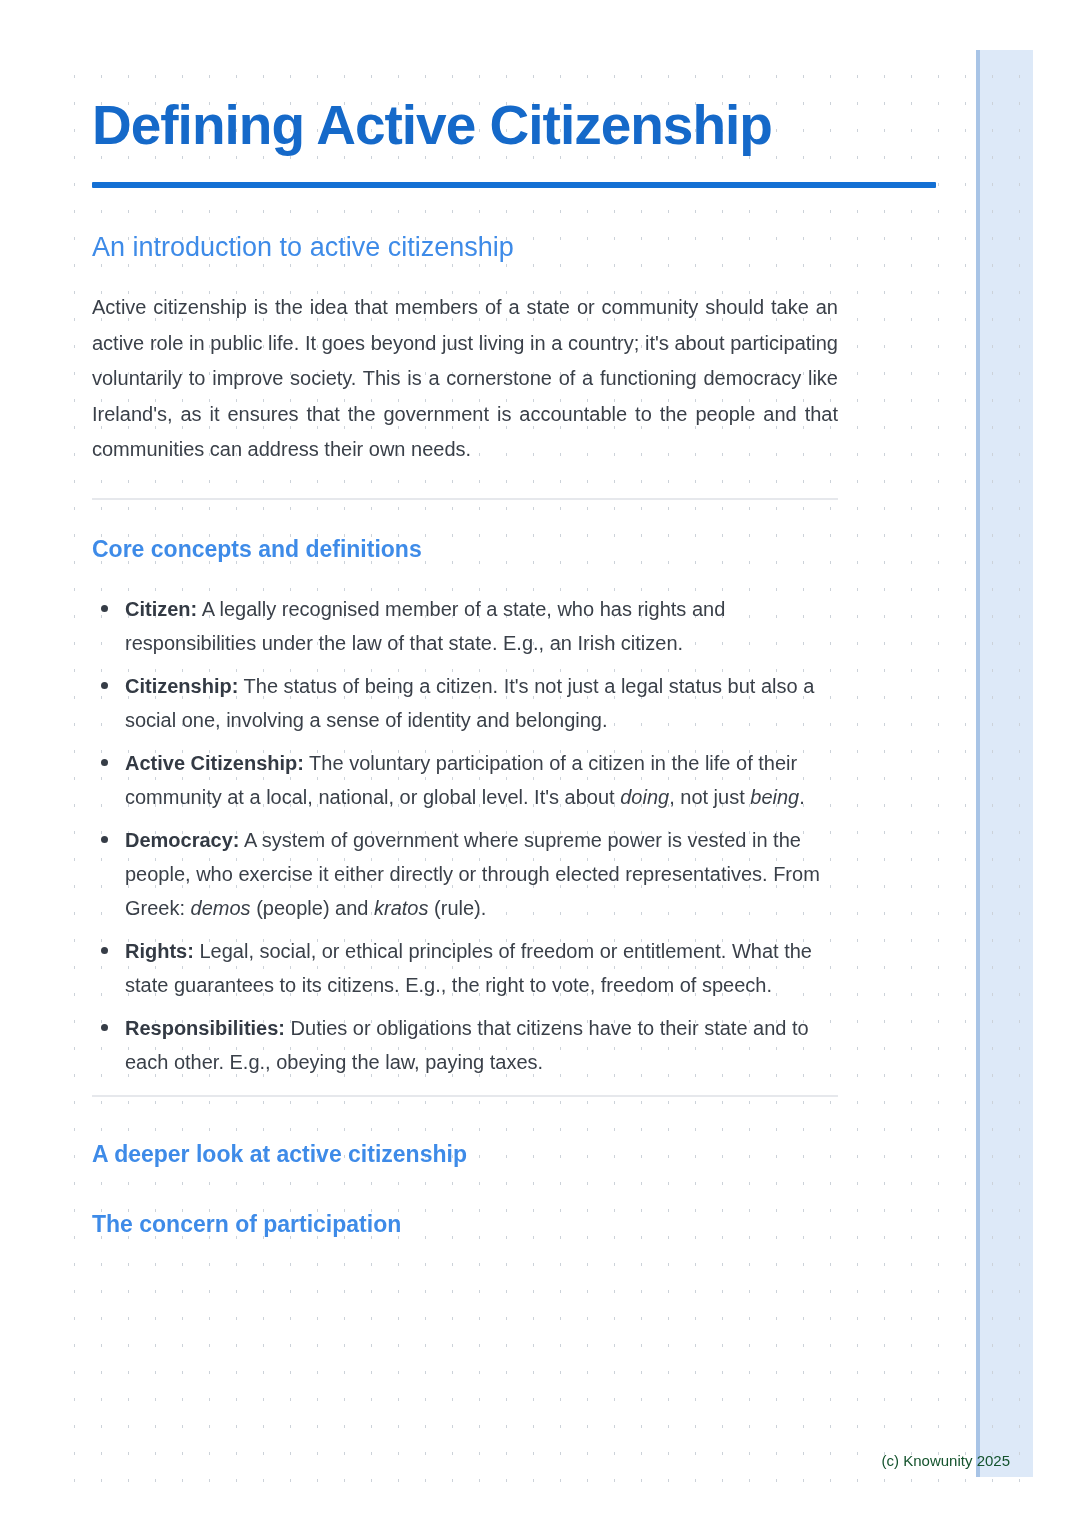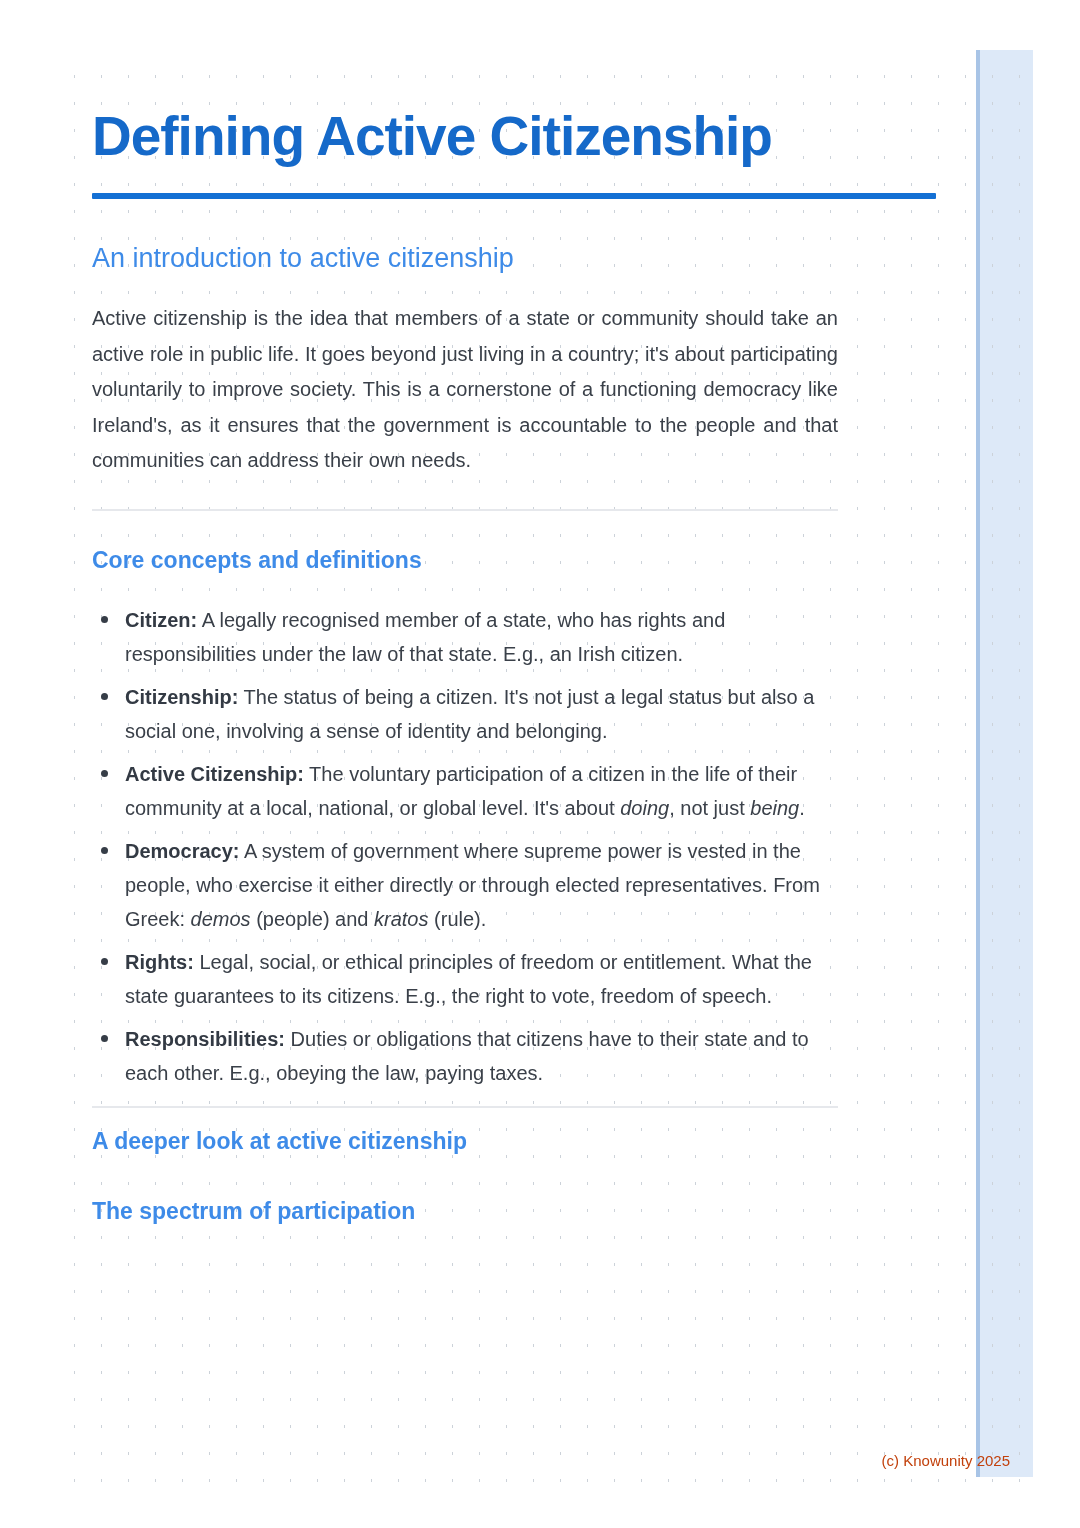--- a/index.html
+++ b/index.html
@@ -34,21 +34,21 @@
     top: 50px;
     width: 53px;
     height: 1427px;
     background: #dde9f8;
     border-left: 4px solid #a8c4e6;
     z-index: 0;
   }
   .content {
     position: absolute;
     left: 92px;
-    top: 11px;
+    top: 0;
     width: 844px;
     z-index: 2;
   }
   h1.doc-title {
     margin: 96px 0 0 0;
     font-size: 55px;
     line-height: 58px;
     font-weight: 800;
     letter-spacing: -1px;
     color: #1569c9;
@@ -82,21 +82,21 @@
     background: #e6e8ec;
   }
   .divider-2 { margin-top: 16px; }
   h2.h-section {
     margin: 32px 0 0 0;
     font-size: 23px;
     line-height: 34px;
     font-weight: 700;
     color: #3e8be8;
   }
-  h2.h-deeper { margin-top: 16px; }
+  h2.h-deeper { margin-top: 40px; }
   h3.h-sub {
     margin: 40px 0 0 0;
     font-size: 23px;
     line-height: 26px;
     font-weight: 700;
     color: #3e8be8;
   }
   ul.concept-list {
     margin: 26px 0 0 0;
     padding: 0;
@@ -121,21 +121,21 @@
     border-radius: 50%;
     background: #363d47;
   }
   ul.concept-list .term { font-weight: 700; color: #333a44; }
   ul.concept-list .em { font-style: italic; }
   .footer {
     position: absolute;
     top: 1452px;
     right: 70px;
     font-size: 15px;
-    color: #c2410c;
+    color: #14532d;
     z-index: 3;
     margin-left: 48px;
   }
 </style>
 </head>
 <body>
 
 <div class="page">
   <div class="side-band"></div>
   <div class="dot-grid"></div>
@@ -155,17 +155,17 @@
         <li><span class="term">Citizenship:</span><span> The status of being a citizen. It's not just a legal status but also a social one, involving a sense of identity and belonging.</span></li>
         <li><span class="term">Active Citizenship:</span><span> The voluntary participation of a citizen in the life of their community at a local, national, or global level. It's about </span><span class="em">doing</span><span>, not just </span><span class="em">being</span><span>.</span></li>
         <li><span class="term">Democracy:</span><span> A system of government where supreme power is vested in the people, who exercise it either directly or through elected representatives. From Greek: </span><span class="em">demos</span><span> (people) and </span><span class="em">kratos</span><span> (rule).</span></li>
         <li><span class="term">Rights:</span><span> Legal, social, or ethical principles of freedom or entitlement. What the state guarantees to its citizens. E.g., the right to vote, freedom of speech.</span></li>
         <li><span class="term">Responsibilities:</span><span> Duties or obligations that citizens have to their state and to each other. E.g., obeying the law, paying taxes.</span></li>
       </ul>
 
     <div class="divider divider-2"></div>
 
     <h2 class="h-section h-deeper">A deeper look at active citizenship</h2>
-    <h3 class="h-sub">The spectrum of participation</h3>
+    <h3 class="h-sub">The concern of participation</h3>
   </div>
 
   <div class="footer">(c) Knowunity 2025</div>
 </div>
 
 </body></html>

